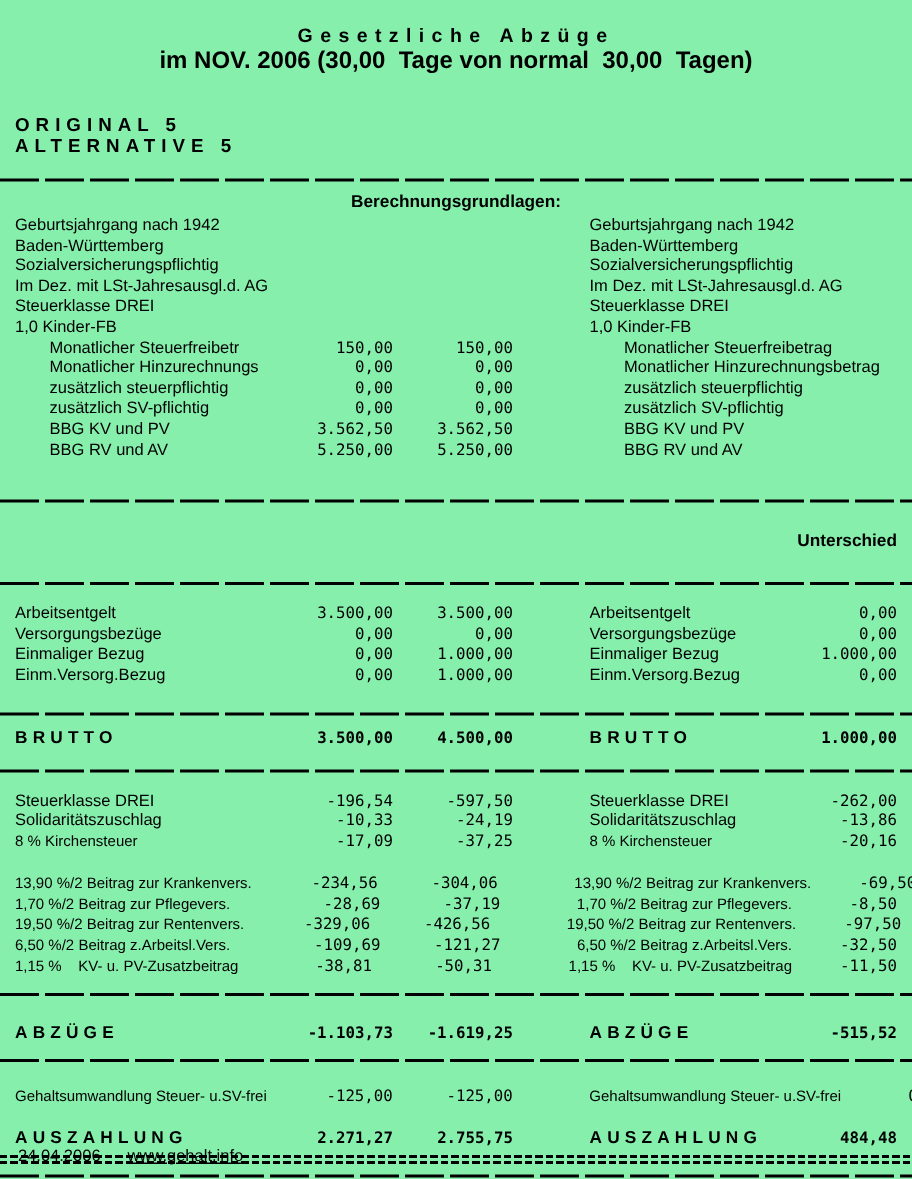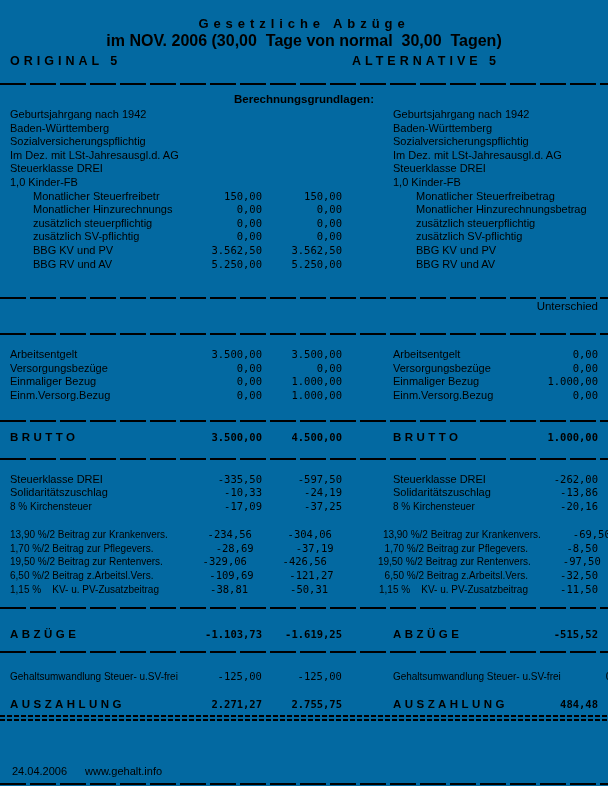--- a/index.html
+++ b/index.html
@@ -1,24 +1,24 @@
 <!DOCTYPE html>
 <html><head>
 <meta charset="utf-8">
 <style>
   html,body { margin:0; padding:0; background:#fff; }
   .page {
     width:608px; height:786px; position:relative; box-sizing:border-box;
-    padding:16px 10px 0 10px; background:#0369a1; color:#000;
+    padding:16px 10px 0 10px; background:#86efac; color:#000;
     font-family:"Liberation Sans", sans-serif; font-size:11px; overflow:hidden;
   }
   .center { text-align:center; }
   .title { font-weight:bold; font-size:13px; letter-spacing:0.38em; white-space:pre; }
   .subtitle { font-weight:bold; font-size:16px; white-space:pre; margin-top:1px; }
-  .cols-header { display:flex; margin-top:4px; }
+  .cols-header { display:flex; margin-top:26px;flex-direction:column; }
   .colh { font-weight:bold; font-size:12.5px; letter-spacing:0.32em; white-space:pre; }
   .colh-left { width:342px; }
   .hline { height:2px; margin-left:-10px; margin-right:-10px;
     background:repeating-linear-gradient(90deg,#000 0 26px,transparent 26px 30px); }
   .dline { height:6px; margin-left:-10px; margin-right:-10px;
     background:
       repeating-linear-gradient(90deg,#000 0 5px,transparent 5px 7px),
       repeating-linear-gradient(90deg,#000 0 5px,transparent 5px 7px);
     background-size:100% 2px,100% 2px; background-position:0 0,0 4px;
     background-repeat:no-repeat,no-repeat; }
@@ -27,23 +27,23 @@
   .lcol { width:332px; margin-right:10px; display:flex; }
   .rcol { flex:1; display:flex; }
   .lbl { flex:1; white-space:pre; overflow:hidden; }
   .num { text-align:right; font-family:"DejaVu Sans Mono", monospace; font-size:10.5px; white-space:pre; }
   .n1 { width:84px; } .n2 { width:80px; } .nr { width:70px; }
   .sm { font-size:10px; }
   .ind { padding-left:3px;margin-left:20px; }
   .total { line-height:21px; }
   .total .num { font-weight:bold; }
   .total-lbl { font-weight:bold; letter-spacing:0.30em; font-size:11.5px; }
-  .diff-row { text-align:right; font-weight:normal; font-size:11.5px; margin-top:1px; }
+  .diff-row { text-align:right; font-weight:bold; font-size:11.5px; margin-top:20px; }
   .footer { position:absolute; left:12px; bottom:9px; font-size:11px; }
-  .footer .site { margin-left:18px; }
+  .footer .site { margin-left:18px;text-decoration:underline; }
   .bottom-line { position:absolute; left:0; right:0; bottom:1px; height:2px;
     background:repeating-linear-gradient(90deg,#000 0 26px,transparent 26px 30px); }
 </style>
 </head>
 <body>
 
 <div class="page">
 
   <div class="center title">Gesetzliche Abzüge</div>
   <div class="center subtitle">im NOV. 2006 (30,00  Tage von normal  30,00  Tagen)</div>
@@ -232,21 +232,21 @@
       <div class="num nr">1.000,00</div>
     </div>
   </div>
 
   <div class="hline" style="margin-top:10px;"></div>
 
   <div style="margin-top:13px;">
     <div class="row">
       <div class="lcol">
         <div class="lbl">Steuerklasse DREI</div>
-        <div class="num n1">-335,50</div>
+        <div class="num n1">-196,54</div>
         <div class="num n2">-597,50</div>
       </div>
       <div class="rcol">
         <div class="lbl">Steuerklasse DREI</div>
         <div class="num nr">-262,00</div>
       </div>
     </div>
     <div class="row">
       <div class="lcol">
         <div class="lbl">Solidaritätszuschlag</div>

